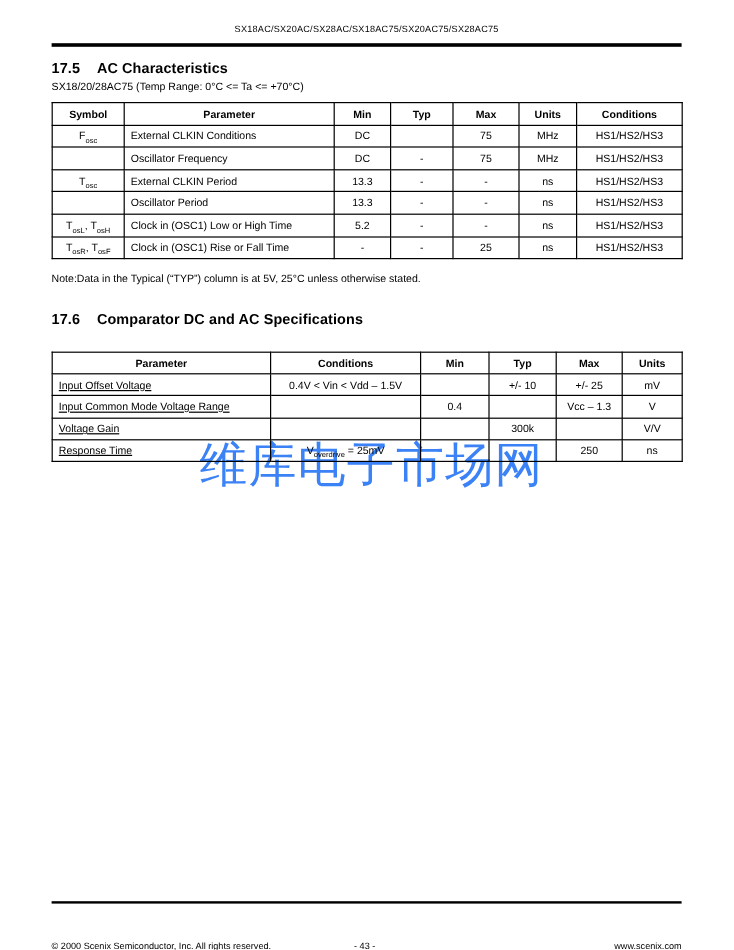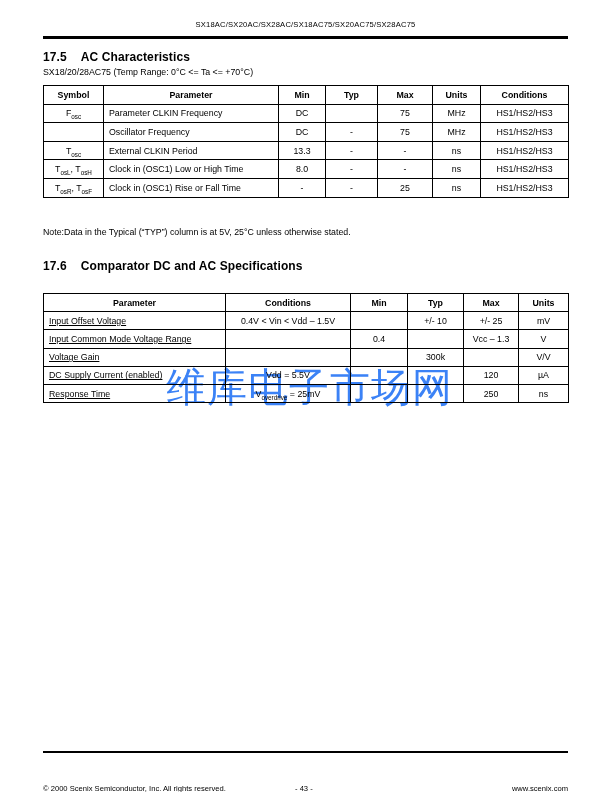--- a/index.html
+++ b/index.html
@@ -150,21 +150,21 @@
           <th>Min</th>
           <th>Typ</th>
           <th>Max</th>
           <th>Units</th>
           <th>Conditions</th>
         </tr>
       </thead>
     <tbody>
         <tr>
           <td>F<sub>osc</sub></td>
-          <td>Parameter CLKIN Frequency</td>
+          <td>External CLKIN Conditions</td>
           <td>DC</td>
           <td></td>
           <td>75</td>
           <td>MHz</td>
           <td>HS1/HS2/HS3</td>
         </tr>
         <tr>
           <td></td>
           <td>Oscillator Frequency</td>
           <td>DC</td>
@@ -176,23 +176,32 @@
         <tr>
           <td>T<sub>osc</sub></td>
           <td>External CLKIN Period</td>
           <td>13.3</td>
           <td>-</td>
           <td>-</td>
           <td>ns</td>
           <td>HS1/HS2/HS3</td>
         </tr>
         <tr>
+          <td></td>
+          <td>Oscillator Period</td>
+          <td>13.3</td>
+          <td>-</td>
+          <td>-</td>
+          <td>ns</td>
+          <td>HS1/HS2/HS3</td>
+        </tr>
+        <tr>
           <td>T<sub>osL</sub>, T<sub>osH</sub></td>
           <td>Clock in (OSC1) Low or High Time</td>
-          <td>8.0</td>
+          <td>5.2</td>
           <td>-</td>
           <td>-</td>
           <td>ns</td>
           <td>HS1/HS2/HS3</td>
         </tr>
         <tr>
           <td>T<sub>osR</sub>, T<sub>osF</sub></td>
           <td>Clock in (OSC1) Rise or Fall Time</td>
           <td>-</td>
           <td>-</td>
@@ -247,28 +256,20 @@
         </tr>
         <tr>
           <td>Voltage Gain</td>
           <td></td>
           <td></td>
           <td>300k</td>
           <td></td>
           <td>V/V</td>
         </tr>
         <tr>
-          <td>DC Supply Current (enabled)</td>
-          <td>Vdd = 5.5V</td>
-          <td></td>
-          <td></td>
-          <td>120</td>
-          <td>µA</td>
-        </tr>
-        <tr>
           <td>Response Time</td>
           <td>V<sub>overdrive</sub> = 25mV</td>
           <td></td>
           <td></td>
           <td>250</td>
           <td>ns</td>
         </tr>
       </tbody>
   </table>
 

